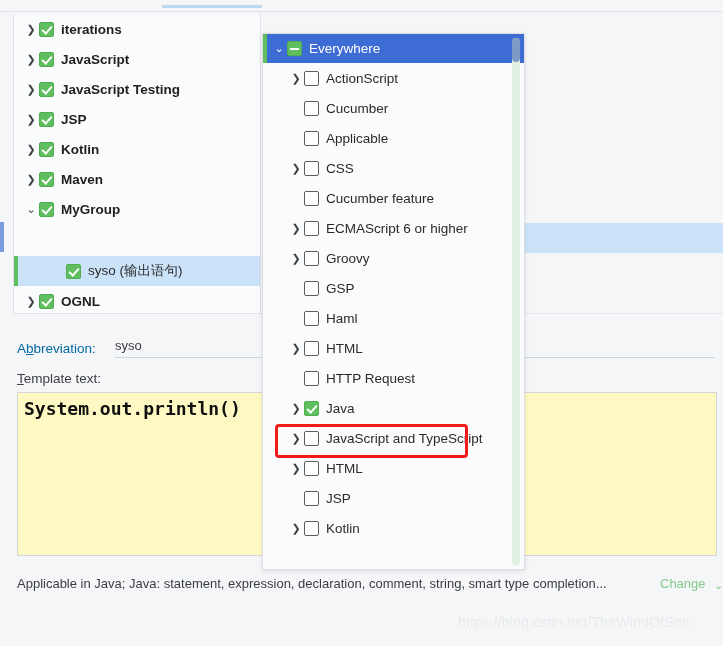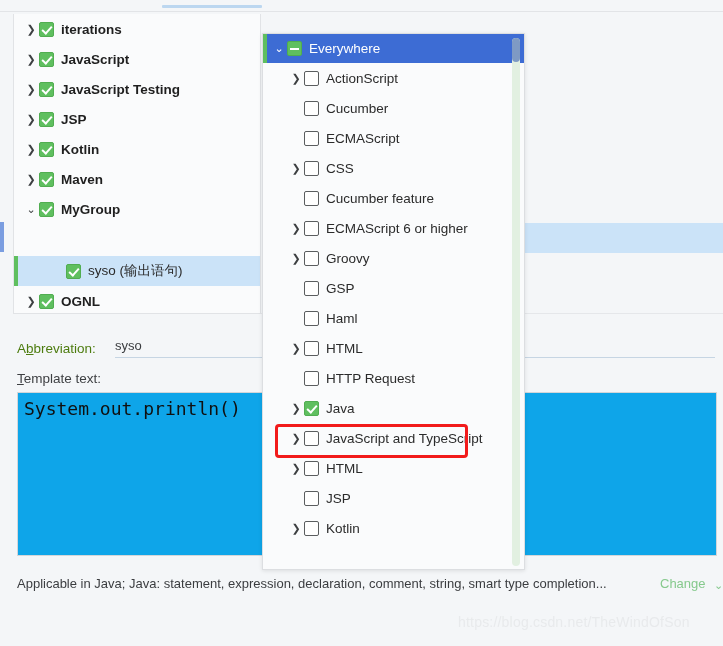--- a/index.html
+++ b/index.html
@@ -153,21 +153,21 @@
     background: #f4f6f8;
   }
   #abbrev-row {
     position: absolute;
     left: 17px; top: 27px;
     display: flex;
     align-items: baseline;
   }
   #abbrev-label {
     font-size: 13.5px;
-    color: #4d7c0f;
+    color: #0369a1;
     white-space: nowrap;
   }
   #abbrev-field {
     position: absolute;
     left: 115px; top: 24px;
     width: 600px;
     border-bottom: 1px solid #c6d5e3;
     padding-bottom: 4px;
   }
   #abbrev-value {
@@ -179,24 +179,25 @@
     left: 17px; top: 57px;
     font-size: 13.5px;
     color: #3d3f42;
   }
   u.mnem { text-decoration: underline; }
 
   #template-box {
     position: absolute;
     left: 17px; top: 78px;
     width: 700px; height: 164px;
-    background: #0ea5e9;
+    background: #fef9c3;
     border: 1px solid #d3d6d9;
     box-sizing: border-box;
     padding: 5px 6px;
+    font-weight: bold;
   }
   #template-text {
     font-family: "DejaVu Sans Mono", monospace;
     font-size: 18px;
     color: #101010;
     line-height: 1.2;
     white-space: pre;
   }
 
   
@@ -434,21 +435,21 @@
         <span class="pop-label">ActionScript</span>
       </div>
       <div class="pop-row depth1">
         <span class="arrow empty">❯</span>
         <span class="cb unchecked"></span>
         <span class="pop-label">Cucumber</span>
       </div>
       <div class="pop-row depth1">
         <span class="arrow empty">❯</span>
         <span class="cb unchecked"></span>
-        <span class="pop-label">ECMAScript</span>
+        <span class="pop-label">Applicable</span>
       </div>
       <div class="pop-row depth1">
         <span class="arrow">❯</span>
         <span class="cb unchecked"></span>
         <span class="pop-label">CSS</span>
       </div>
       <div class="pop-row depth1">
         <span class="arrow empty">❯</span>
         <span class="cb unchecked"></span>
         <span class="pop-label">Cucumber feature</span>

